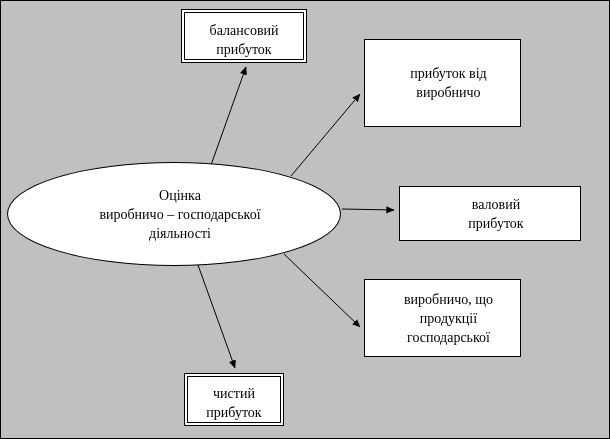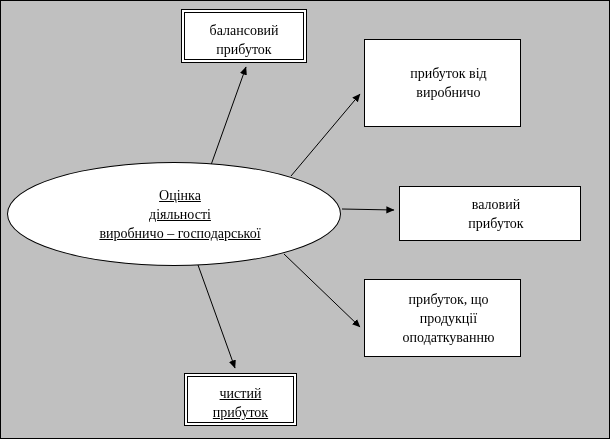--- a/index.html
+++ b/index.html
@@ -48,21 +48,20 @@
     display: flex;
     flex-direction: column;
     align-items: center;
     justify-content: flex-end;
     text-align: center;
   }
   .ellipse {
     background: #ffffff;
     border: 1px solid #000000;
     border-radius: 50%;
-    text-decoration: underline;
   }
   .arrows {
     position: absolute;
     left: 0;
     top: 0;
     pointer-events: none;
   }
   .line { display: block; }
 </style>
 </head>
@@ -78,47 +77,47 @@
     </defs>
     <line x1="210" y1="164" x2="245" y2="66" stroke="#000000" stroke-width="1" marker-end="url(#ah)"></line>
     <line x1="290" y1="175" x2="359" y2="93" stroke="#000000" stroke-width="1" marker-end="url(#ah)"></line>
     <line x1="341" y1="208" x2="393" y2="209" stroke="#000000" stroke-width="1" marker-end="url(#ah)"></line>
     <line x1="283" y1="253" x2="359" y2="326" stroke="#000000" stroke-width="1" marker-end="url(#ah)"></line>
     <line x1="197" y1="264" x2="234" y2="367" stroke="#000000" stroke-width="1" marker-end="url(#ah)"></line>
   </svg>
 
   <div class="node ellipse flexc" style="left:6px; top:161px; width:334px; height:104px;">
     <span class="line">Оцінка</span>
+    <span class="line">виробничо – господарської</span>
     <span class="line">діяльності</span>
-    <span class="line">виробничо – господарської</span>
   </div>
 
   <div class="node dbl" style="left:180px; top:8px; width:126px; height:54px;">
     <div class="dbl-inner">
       <span class="line">балансовий</span>
       <span class="line">прибуток</span>
     </div>
   </div>
 
   <div class="node rect flexc" style="left:363px; top:38px; width:157px; height:88px;">
     <span class="line">прибуток від</span>
     <span class="line">виробничо</span>
   </div>
 
   <div class="node rect flexc" style="left:398px; top:185px; width:182px; height:55px;">
     <span class="line">валовий</span>
     <span class="line">прибуток</span>
   </div>
 
   <div class="node rect flexc" style="left:363px; top:278px; width:157px; height:78px;">
-    <span class="line">прибуток, що</span>
+    <span class="line">виробничо, що</span>
     <span class="line">продукції</span>
-    <span class="line">оподаткуванню</span>
+    <span class="line">господарської</span>
   </div>
 
-  <div class="node dbl" style="left:183px; top:372px; width:113px; height:53px;text-decoration:underline;">
+  <div class="node dbl" style="left:183px; top:372px; width:100px; height:53px;">
     <div class="dbl-inner">
       <span class="line">чистий</span>
       <span class="line">прибуток</span>
     </div>
   </div>
 
 </div>
 
 </body></html>

